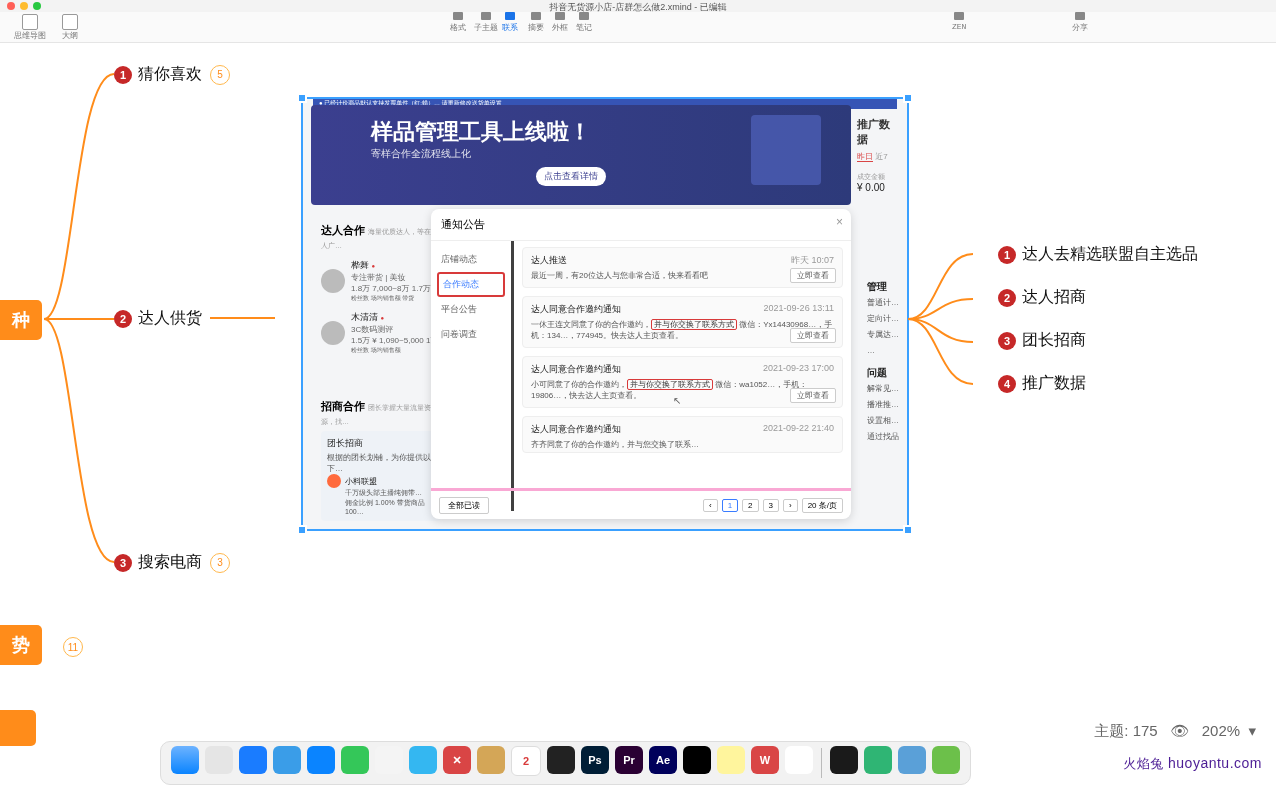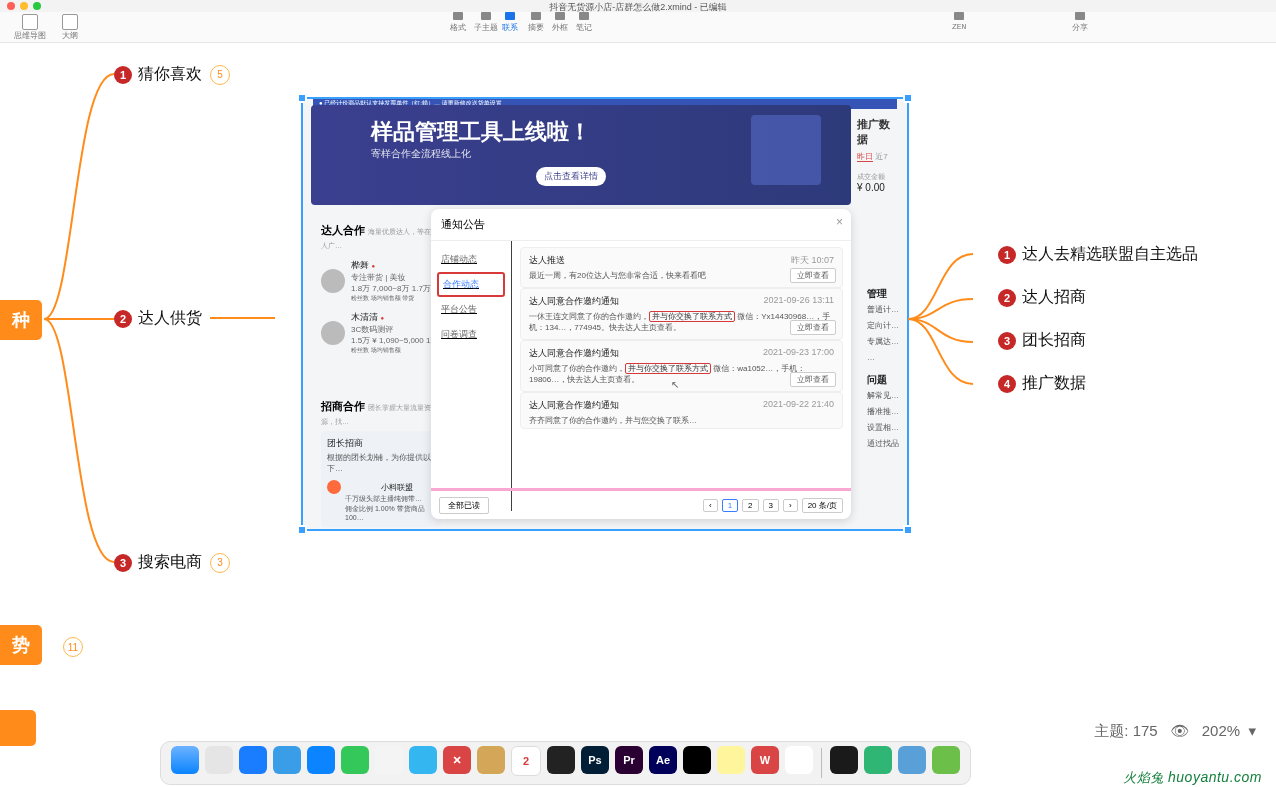--- a/index.html
+++ b/index.html
@@ -36,39 +36,39 @@
   .left-col h3 { font-size:11px; margin:4px 0;}
   .person { display:flex; align-items:center; margin:8px 0; font-size:8px; color:#666;}
   .avatar { width:24px; height:24px; border-radius:50%; background:#bbb; margin-right:6px;}
   .recruit { position:absolute; left:18px; top:300px; width:120px;}
   .recruit h3 { font-size:11px; margin:0 0 4px 0;}
   .recruit .box { background:#eef2f7; border-radius:4px; padding:6px; font-size:8px; color:#555;}
   .modal { position:absolute; left:128px; top:110px; width:420px; height:310px; background:#fff; border-radius:8px; box-shadow:0 2px 10px rgba(0,0,0,.15);}
   .modal .mh { padding:8px 10px; font-size:11px; border-bottom:1px solid #eee; position:relative;}
   .modal .mh .close { position:absolute; right:8px; top:6px; color:#999; font-size:12px;}
   .modal .mbody { display:flex; height:270px;}
-  .m-side { width:80px; border-right:1px solid #404040; padding-top:6px;text-decoration:underline;}
+  .m-side { width:80px; border-right:3px solid #404040; padding-top:6px;}
   .m-side div { font-size:9px; color:#666; padding:6px 10px;}
   .m-side .active { color:#3a7cff; border:2px solid #d83a3a; border-radius:3px; margin:0 6px; padding:4px;}
   .m-main { flex:1; padding:6px 8px; overflow:hidden;}
-  .notif { background:#fafafa; border:1px solid #eee; border-radius:4px; padding:6px 8px; font-size:8px; color:#555; position:relative;}
+  .notif { background:#fafafa; border:1px solid #eee; border-radius:4px; padding:6px 8px; margin-bottom:8px; font-size:8px; color:#555; position:relative;}
   .notif .nt { color:#222; font-size:9px; margin-bottom:3px; display:flex; justify-content:space-between;}
   .notif .nt span:last-child { color:#999;}
   .notif .hl { border:1.5px solid #d83a3a; padding:0 2px; border-radius:2px; color:#333;}
   .notif .btn { position:absolute; right:6px; bottom:4px; border:1px solid #ccc; font-size:8px; padding:1px 6px; border-radius:2px; background:#fff;}
   .modal .footer { position:absolute; left:0; right:0; bottom:0; height:28px; border-top:3px solid #f9a8d4; display:flex; align-items:center; padding:0 8px; font-size:8px;}
   .modal .footer .allread { border:1px solid #ccc; padding:2px 8px; border-radius:2px;}
   .pager { position:absolute; right:8px; display:flex; gap:4px; align-items:center;}
   .pager span { border:1px solid #ccc; padding:1px 5px; border-radius:2px; font-size:8px;}
   .pager .cur { border-color:#3a7cff; color:#3a7cff;}
   
   .dock { position:absolute; left:160px; bottom:2px; height:34px; display:flex; gap:6px; padding:4px 10px; background:rgba(240,240,240,.85); border:1px solid #ddd; border-radius:10px;}
   .dock .app { width:28px; height:28px; border-radius:6px; display:flex; align-items:center; justify-content:center; color:#fff; font-size:11px; font-weight:bold;}
   .statusbar { position:absolute; right:20px; bottom:46px; font-size:15px; color:#666;}
-  .watermark { position:absolute; right:14px; bottom:0; font-size:14px; color:#15803d; letter-spacing:0.5px;font-style:italic;}
+  .watermark { position:absolute; right:14px; bottom:14px; font-size:14px; color:#4c1d95; letter-spacing:0.5px;}
   .watermark .cn { font-size:13px;}
   
   .right-nodes { position:absolute; left:998px; top:244px;}
   .right-nodes div { display:flex; align-items:center; margin-bottom:22px;}
 </style>
 </head>
 <body>
 
 <div class="chrome">
   <div class="traffic">
@@ -161,30 +161,30 @@
         <div style="font-size:6px">粉丝数  场均销售额</div>
       </div>
     </div>
   </div>
 
   <div class="recruit">
     <h3><span>招商合作</span> <span style="font-size:7px;color:#999;font-weight:normal">团长掌握大量流量资源，找…</span></h3>
     <div class="box">
       <div style="font-size:9px;color:#222;margin-bottom:2px">团长招商</div>
       <div>根据的团长划铺，为你提供以下…</div>
-      <div style="margin-top:6px;display:flex;align-items:center;gap:36px;">
+      <div style="display:flex;align-items:center;">
         <span style="width:14px;height:14px;border-radius:50%;background:#ff6a3d;margin-right:4px;"></span>
         <span style="color:#222">小料联盟</span>
       </div>
       <div style="font-size:7px;margin-left:18px">千万级头部主播纯佣带…</div>
       <div style="font-size:7px;margin-left:18px">佣金比例 1.00%  带货商品 100…</div>
     </div>
   </div>
 
-  <div style="position:absolute; right:6px; top:187px; width:34px; font-size:8px; color:#555; line-height:16px;">
+  <div style="position:absolute; right:6px; top:180px; width:34px; font-size:8px; color:#555; line-height:16px;">
     <div style="font-size:10px;color:#222;font-weight:bold">管理</div>
     <div>普通计…</div>
     <div>定向计…</div>
     <div>专属达…</div>
     <div>…</div>
     <div style="font-size:10px;color:#222;font-weight:bold;margin-top:6px">问题</div>
     <div>解常见…</div>
     <div>播准推…</div>
     <div>设置相…</div>
     <div>通过找品</div>

